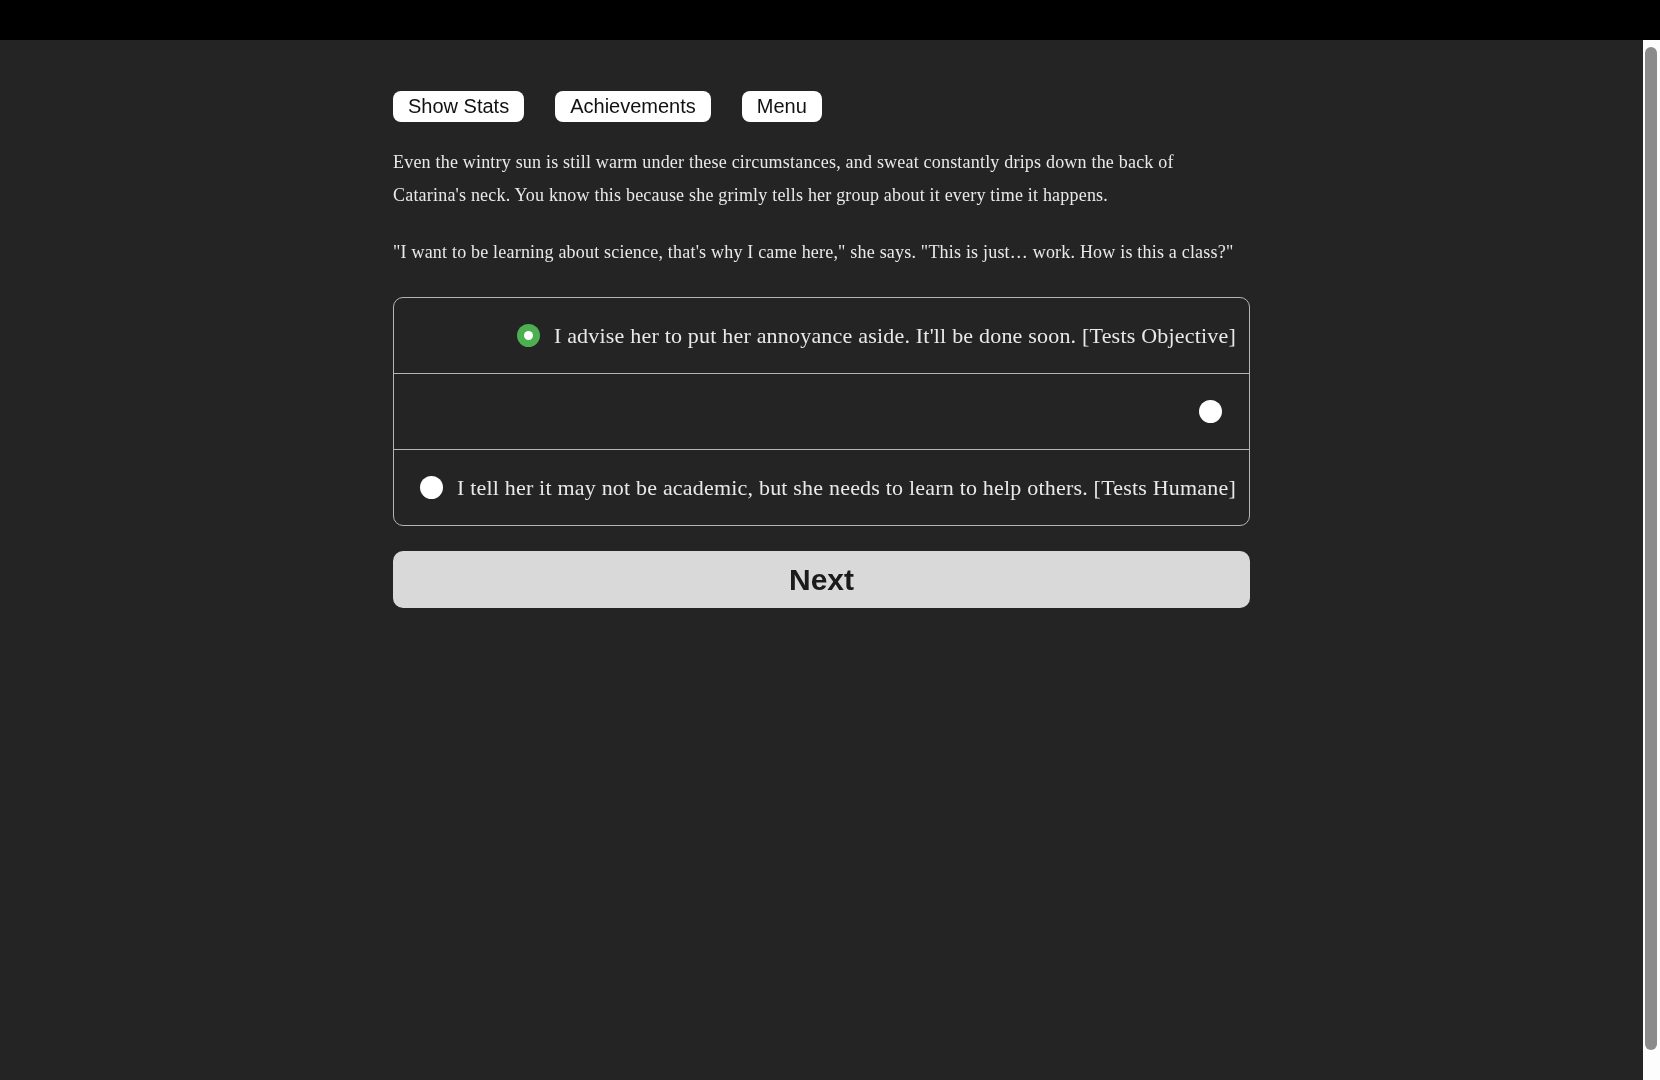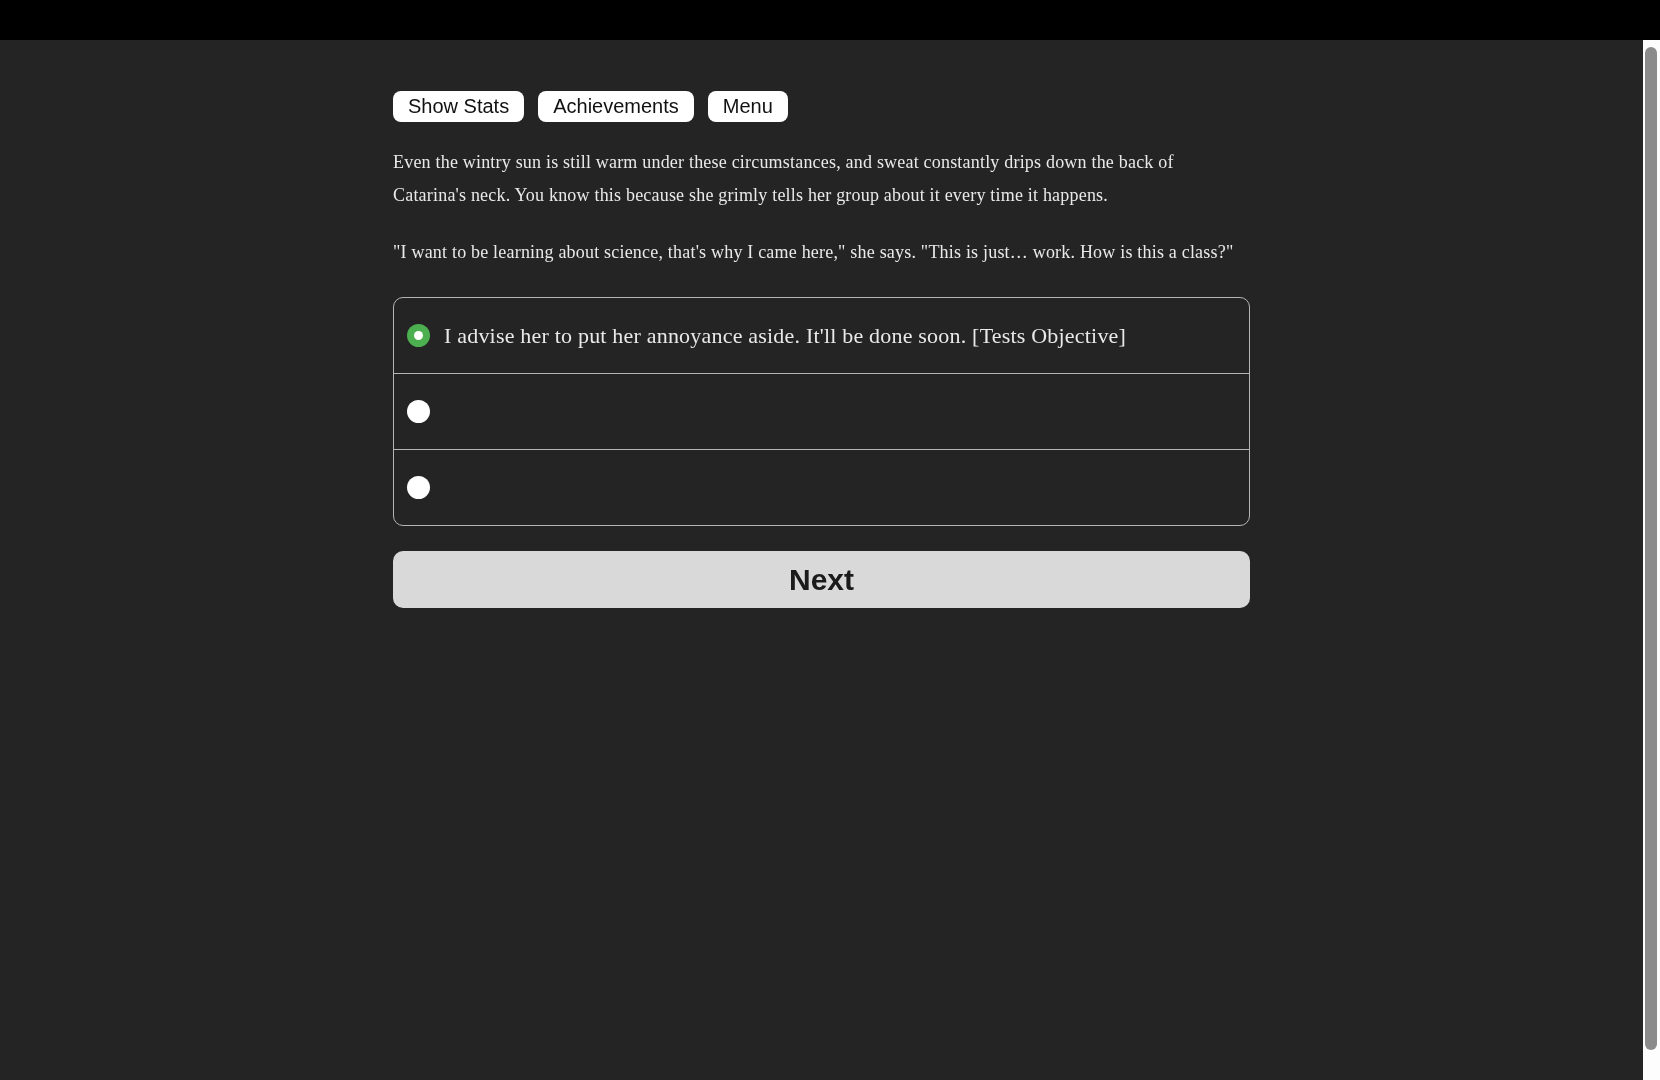--- a/index.html
+++ b/index.html
@@ -33,21 +33,21 @@
     background:var(--scrollbar-track);
   }
   .scrollbar-thumb{
     position:absolute;top:7px;left:2px;width:12px;height:1003px;
     background:var(--scrollbar-thumb);border-radius:7px;
   }
   .content{
     position:absolute;top:40px;left:393px;width:857px;
   }
   .toolbar{
-    margin-top:51px;display:flex;gap:14px;
+    margin-top:51px;display:flex;gap:31px;
   }
   .ui-btn{
     background:var(--button-bg);color:var(--button-text);
     border:none;border-radius:8px;
     font-family:"Liberation Sans",sans-serif;
     font-size:20px;line-height:27px;
     padding:2px 15px;cursor:pointer;
     white-space:nowrap;
   }
   .story{
@@ -64,20 +64,21 @@
     border-radius:10px;
     overflow:hidden;
   }
   .choice-row{
     padding:21px 13px;
     border-bottom:1px solid var(--border);
     font-family:"Liberation Serif",serif;
     font-size:22px;line-height:33px;letter-spacing:0.2px;
     color:var(--text);
     cursor:pointer;
+    text-align:right;
   }
   .choice-row:last-child{border-bottom:none;}
   .radio{
     display:inline-block;width:23px;height:23px;
     border-radius:50%;
     background:var(--radio-unselected);
     vertical-align:-4px;margin-right:14px;
     position:relative;
   }
   .choice-row.selected .radio{background:var(--radio-selected);}
@@ -113,21 +114,21 @@
   </div>
 
   <div class="choice-box">
     <div class="choice-row selected">
       <span class="radio"></span><span>I advise her to put her annoyance aside. It'll be done soon. [Tests Objective]</span>
     </div>
     <div class="choice-row">
       <span class="radio"></span>
     </div>
     <div class="choice-row">
-      <span class="radio"></span>
+      <span class="radio"></span><span>I tell her it may not be academic, but she needs to learn to help others. [Tests Humane]</span>
     </div>
   </div>
 
   <button class="next-btn">Next</button>
 
 </div>
 
 <div class="scrollbar-track">
   <div class="scrollbar-thumb"></div>
 </div>

